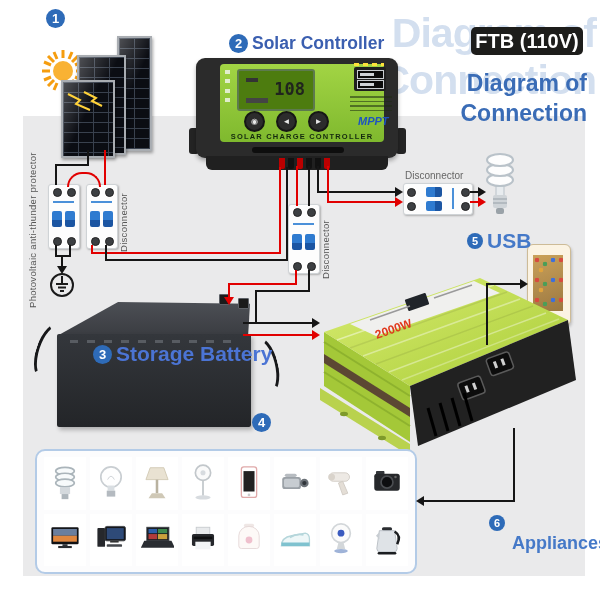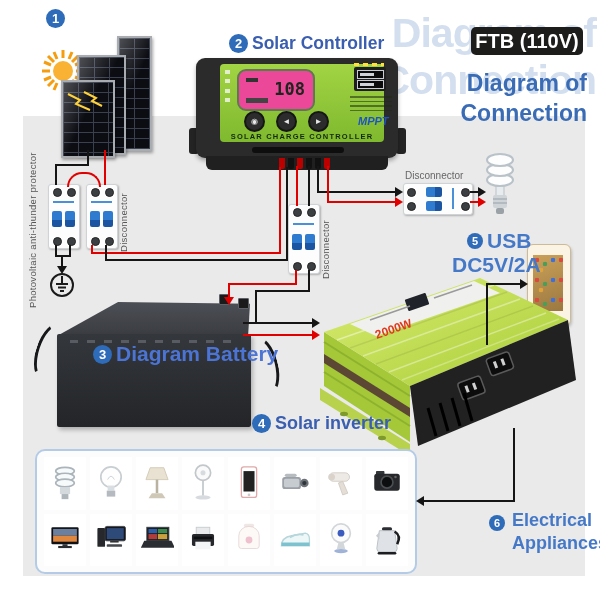--- a/index.html
+++ b/index.html
@@ -50,22 +50,22 @@
   .paddle-h{position:absolute;width:16px;height:10px;background:linear-gradient(90deg,#2f7bd0 55%,#1b55a2 45%);border-radius:2px;}
   .blueline{position:absolute;background:#4a90d9;}
   
   .ctrl-body{position:absolute;left:196px;top:58px;width:202px;height:100px;background:#2b2b2b;
              border-radius:9px;z-index:3;box-shadow:0 3px 4px rgba(0,0,0,.3);}
   .ctrl-lip{position:absolute;left:206px;top:156px;width:182px;height:14px;background:#202020;
             border-radius:0 0 6px 6px;z-index:3;}
   .ctrl-ear{position:absolute;width:10px;height:26px;background:#242424;border-radius:3px;z-index:2;}
   .ctrl-green{position:absolute;left:220px;top:64px;width:164px;height:78px;
               background:linear-gradient(#a2d444,#7fb92e);border-radius:4px;z-index:4;}
-  .ctrl-lcd{position:absolute;left:237px;top:69px;width:74px;height:38px;background:#ec4899;
-            border:2px solid #5d7a4e;border-radius:9px;z-index:5;}
+  .ctrl-lcd{position:absolute;left:237px;top:69px;width:74px;height:38px;background:#4d7c0f;
+            border:2px solid #5d7a4e;border-radius:3px;z-index:5;}
   .lcd-val{position:absolute;right:8px;top:8px;font-family:"DejaVu Sans Mono",monospace;
            font-weight:bold;font-size:17px;color:#20241e;}
   .lcd-bar{position:absolute;left:7px;top:7px;width:12px;height:4px;background:#333;}
   .lcd-bar2{position:absolute;left:7px;bottom:6px;width:22px;height:5px;background:#444;}
   .ctrl-btn{position:absolute;width:17px;height:17px;border-radius:50%;background:#2c2c2c;border:2px solid #161616;
             color:#e8e8e8;display:flex;align-items:center;justify-content:center;font-size:8px;z-index:5;}
   .ctrl-name{position:absolute;left:224px;top:132px;width:156px;text-align:center;font-size:7.5px;
              font-weight:bold;letter-spacing:1.2px;color:#14290e;z-index:5;}
   .usb-block{position:absolute;left:354px;top:67px;width:32px;height:24px;background:#1f1f1f;border-radius:2px;z-index:5;}
   .usb-slot{position:absolute;left:3px;width:25px;height:7px;background:#0c0c0c;border:1px solid #c9cdd1;}
@@ -317,39 +317,38 @@
 
   <div class="bat-handle" style="left:36px;top:322px;border-left-color:#17181a;transform:rotate(18deg);"></div>
   <div class="bat-handle" style="left:248px;top:336px;border-right-color:#17181a;transform:rotate(-14deg);"></div>
   <div class="bat-top"></div>
   <div class="bat-term" style="left:219px;top:294px;"></div>
   <div class="bat-term" style="left:238px;top:298px;"></div>
   <div class="bat-front"></div>
   <div class="bat-vents"></div>
   <div class="lbl" style="left:93px;top:342px;font-size:21px;color:#4b74d4;z-index:5;">
     <span class="numcircle nc-lg">3</span>
-    <span>Diagram Battery</span>
+    <span>Storage Battery</span>
   </div>
 
   <svg class="bulb-svg" width="36" height="74" viewBox="0 0 36 74">
     <rect x="14" y="38" width="8" height="10" fill="#e8ecef" stroke="#b9c2c9"></rect>
     <ellipse cx="18" cy="32" rx="13" ry="6" fill="#fdfdfd" stroke="#b9c2c9" stroke-width="2"></ellipse>
     <ellipse cx="18" cy="22" rx="13" ry="6" fill="#fdfdfd" stroke="#b9c2c9" stroke-width="2"></ellipse>
     <ellipse cx="18" cy="12" rx="13" ry="6" fill="#fdfdfd" stroke="#b9c2c9" stroke-width="2"></ellipse>
     <rect x="11" y="47" width="14" height="13" rx="2" fill="#cfd4d8"></rect>
     <line x1="11" y1="51" x2="25" y2="51" stroke="#aab2b8" stroke-width="1.5"></line>
     <line x1="11" y1="55" x2="25" y2="55" stroke="#aab2b8" stroke-width="1.5"></line>
     <rect x="14" y="60" width="8" height="6" rx="2" fill="#9aa2a8"></rect>
   </svg>
 
   <div class="lbl lbl-blue2" style="left:467px;top:229px;font-size:21px;">
     <span class="numcircle nc-sm">5</span>
     <span>USB</span>
   </div>
-  <div class="abs" style="left:452px;top:253px;font-size:21px;font-weight:bold;color:#4579c8;z-index:8;">DC5V/2A</div>
   <div class="phone">
     <div class="phone-screen"></div>
     <div class="phone-home"></div>
   </div>
 
   <svg class="inverter-svg" width="285" height="192" viewBox="0 0 285 192">
     <defs>
       <linearGradient id="limeTop" x1="0" y1="0" x2="1" y2="1">
         <stop offset="0" stop-color="#d9ec72"></stop>
           <stop offset="1" stop-color="#a9cd37"></stop>
@@ -385,21 +384,20 @@
     </g>
     <g stroke="#000" stroke-width="3">
       <line x1="118" y1="140" x2="126" y2="168"></line>
         <line x1="130" y1="135" x2="138" y2="163"></line>
       <line x1="142" y1="130" x2="150" y2="158"></line>
         <line x1="154" y1="125" x2="162" y2="153"></line>
     </g>
   </svg>
   <div class="lbl" style="left:252px;top:413px;font-size:18px;z-index:8;">
     <span class="numcircle nc-lg">4</span>
-    <span>Solar inverter</span>
   </div>
 
   <div class="appl-box">
     <div class="appl-grid">
         <div class="tile">
           <svg class="ticon" viewBox="0 0 40 48">
             <use href="#sym-cfl-bulb"></use>
           </svg>
         </div>
         <div class="tile">
@@ -476,21 +474,21 @@
           <svg class="ticon" viewBox="0 0 40 48">
             <use href="#sym-electric-kettle"></use>
           </svg>
         </div>
       </div>
   </div>
   <div class="abs" style="left:489px;top:513px;z-index:8;">
     <span class="numcircle nc-sm">6</span>
   </div>
   <div class="abs" style="left:512px;top:509px;font-size:18px;font-weight:bold;color:#4579c8;line-height:23px;z-index:8;">
-    <span>Electrical</span><br>
+    <br>
     <span>Appliances</span>
   </div>
 
   <svg class="svgdefs">
     <symbol id="sym-cfl-bulb" viewBox="0 0 40 48">
       <ellipse cx="20" cy="10" rx="11" ry="4.5" fill="#f7fafb" stroke="#aab4ba" stroke-width="2"></ellipse>
       <ellipse cx="20" cy="17" rx="11" ry="4.5" fill="#f7fafb" stroke="#aab4ba" stroke-width="2"></ellipse>
       <ellipse cx="20" cy="24" rx="11" ry="4.5" fill="#f7fafb" stroke="#aab4ba" stroke-width="2"></ellipse>
       <rect x="14" y="29" width="12" height="8" fill="#d4d9dd"></rect>
         <rect x="16" y="37" width="8" height="6" fill="#aeb6bc"></rect>

